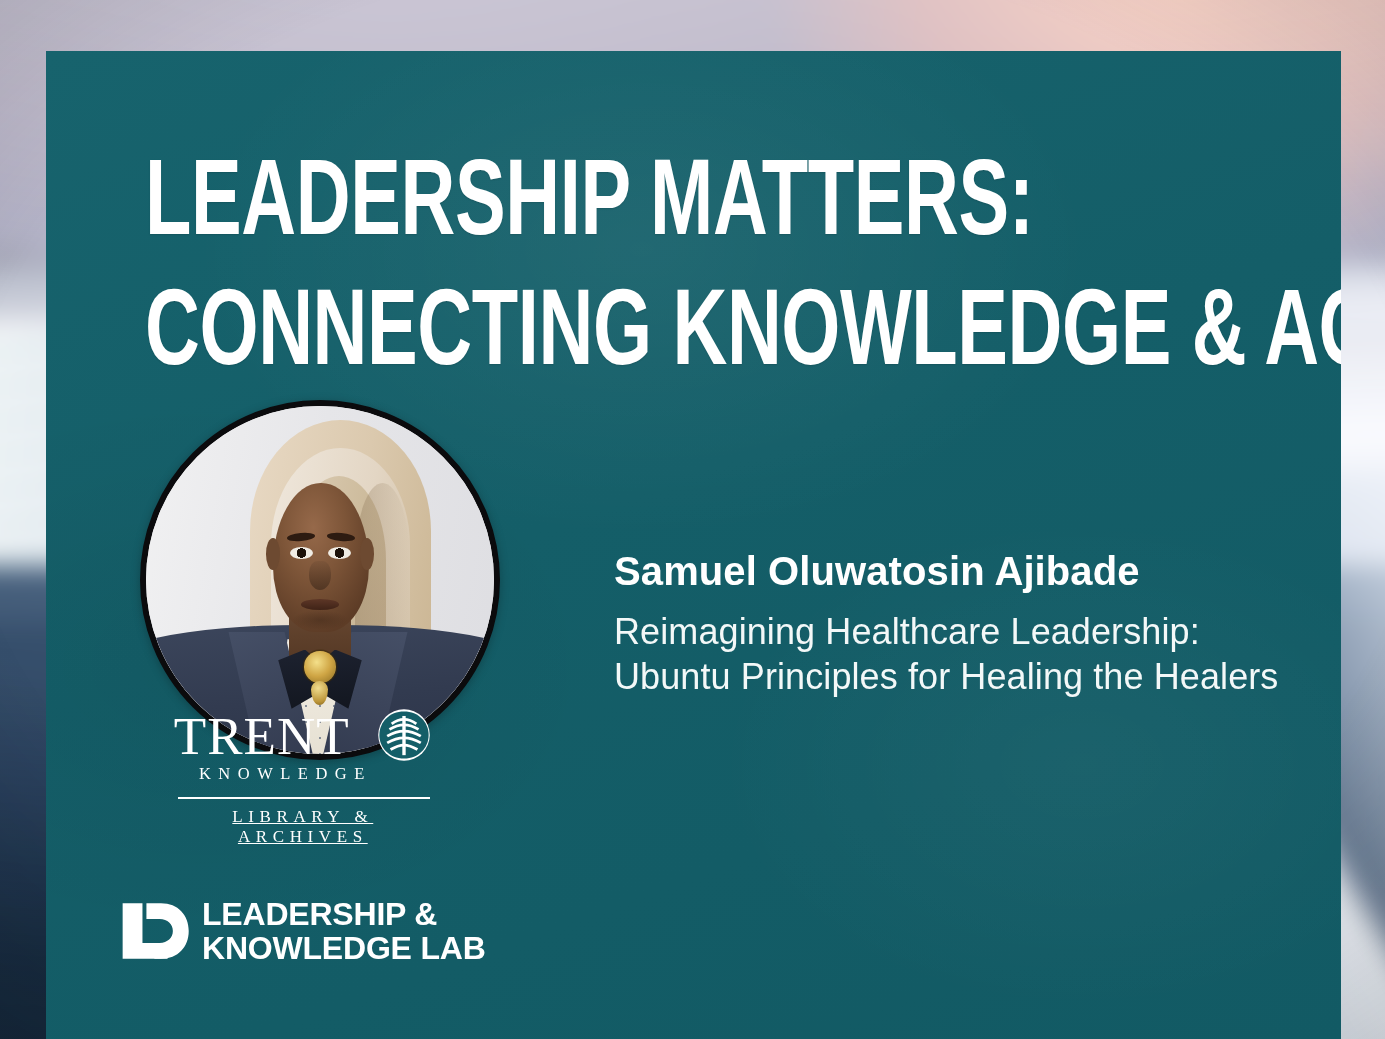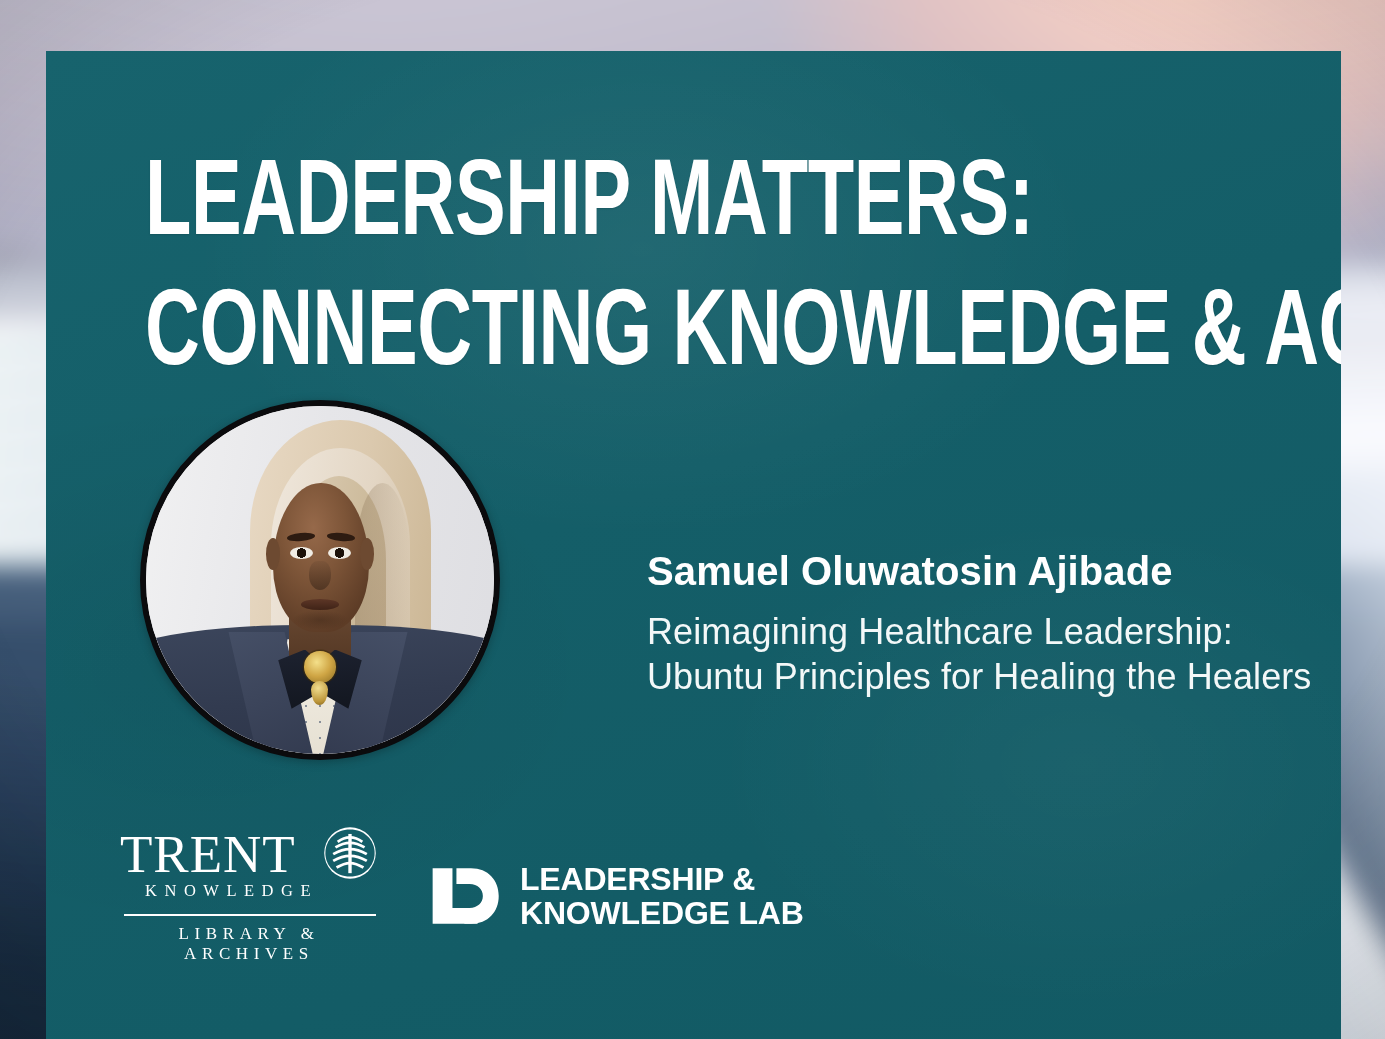--- a/index.html
+++ b/index.html
@@ -236,54 +236,54 @@
     border-radius:50%;
     background:linear-gradient(180deg,#5d3626,#3f2317);
   }
   .chin-shadow{
     position:absolute; left:42%; top:58.5%; width:16%; height:6%;
     border-radius:50%;
     background:radial-gradient(ellipse, rgba(50,30,18,.35), rgba(0,0,0,0) 70%);
   }
 
   
-  #speaker{ position:absolute; left:568px; top:498px; width:700px;margin-left:33px; }
+  #speaker{ position:absolute; left:568px; top:498px; width:700px; }
   #speaker-name{
     font-size:40px; font-weight:700; color:#ffffff;
     letter-spacing:.1px; line-height:1.1;
   }
   #talk-title{
     margin-top:16px;
     font-size:36px; font-weight:400; color:#f3f8f8;
     line-height:1.26; letter-spacing:.1px;
   }
 
   
-  #logos{ position:absolute; left:74px; bottom:78px; display:flex; align-items:center; gap:52px; }
+  #logos{ position:absolute; left:74px; bottom:78px; display:flex; align-items:center; gap:52px;flex-direction:column; }
 
   #trent-logo{ position:relative; width:258px; color:#fff; }
   .trent-row{ display:flex; align-items:flex-start; }
   .trent-word{ flex:1; }
   #trent-name{
     font-family:"Liberation Serif", serif;
     font-size:53px; font-weight:400; letter-spacing:1px; line-height:.96;
   }
   #trent-univ{
     font-family:"Liberation Serif", serif;
     font-size:16.5px; letter-spacing:7.5px; text-align:right;
     margin-top:2px; padding-right:2px;
   }
   #trent-emblem{ width:56px; height:56px; margin-left:2px; margin-top:-4px; flex:none; }
   #trent-rule{ height:1.6px; background:#fff; margin:13px 2px 8px 4px; }
   #trent-lib{
     font-family:"Liberation Serif", serif;
-    font-size:17px; letter-spacing:5.6px; text-align:center;
-  }
-
-  #ldlab-logo{ display:flex; align-items:center; gap:16px; color:#fff; }
+    font-size:17px; letter-spacing:5.6px; text-align:center;text-decoration:underline;
+  }
+
+  #ldlab-logo{ display:flex; align-items:center; gap:8px; color:#fff; }
   #ld-mark{ width:74px; height:64px; flex:none; }
   #ld-words{ line-height:.97; }
   .ld-line{ font-size:32px; font-weight:700; letter-spacing:-0.2px; }
   .ld-line.l2{ margin-top:3px; }
 </style>
 </head>
 <body>
 
 <div id="backdrop">
   <div class="layer blur">

